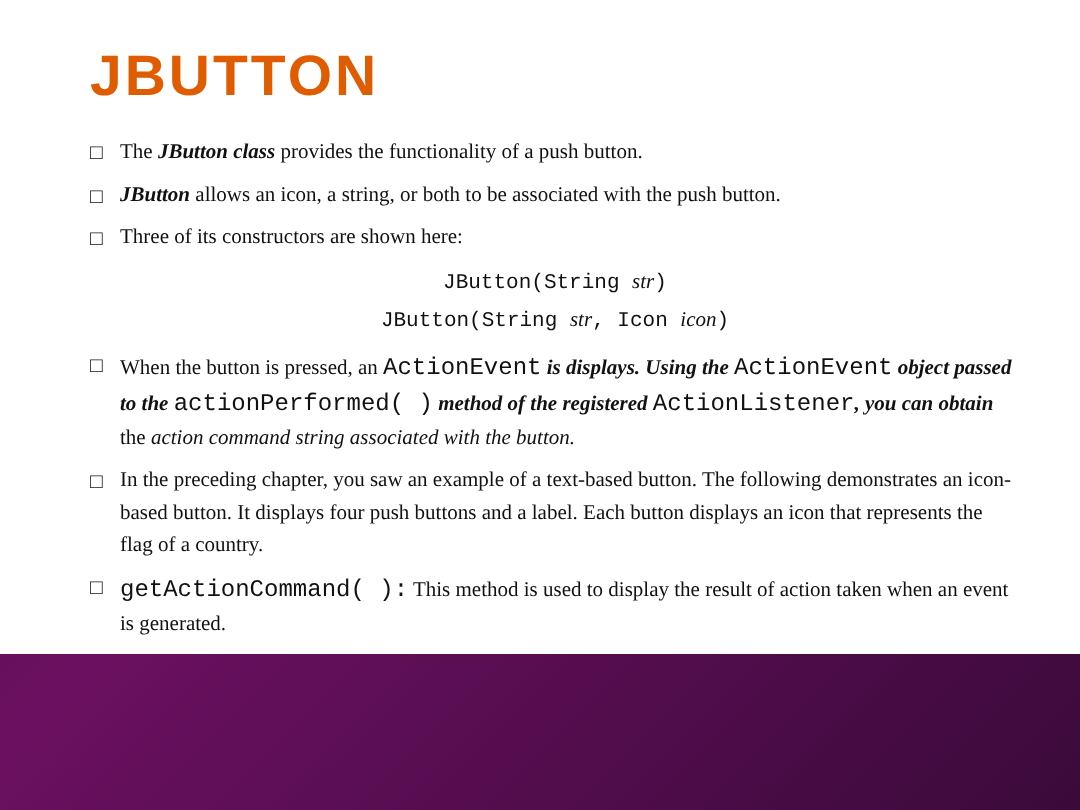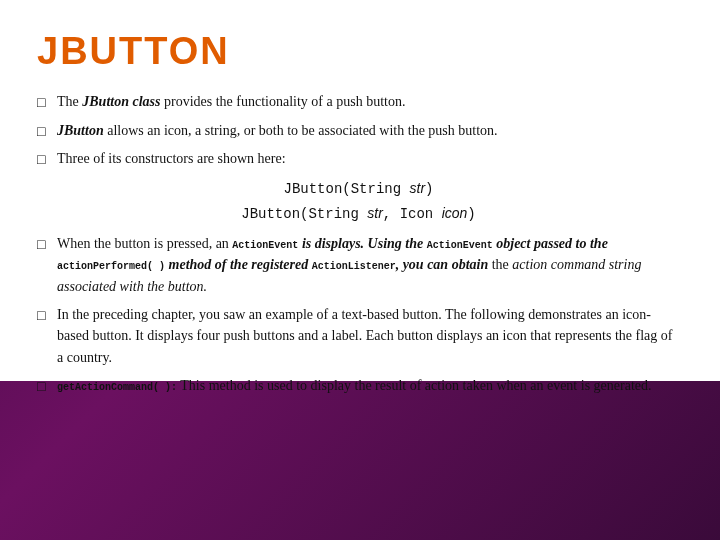--- a/index.html
+++ b/index.html
@@ -6,23 +6,23 @@
     body {
       width: 720px;
       height: 540px;
       background: linear-gradient(135deg, #4a0a4a 0%, #6b1060 40%, #3a0a3a 100%);
       font-family: 'Times New Roman', Times, serif;
       overflow: hidden;
       position: relative;
     }
     .slide {
       width: 720px;
-      height: 381px;
+      height: 436px;
       background: white;
-      padding: 30px 40px 20px 37px;
+      padding: 30px 40px 20px 60px;
       position: relative;
     }
     .title {
       font-family: Arial, sans-serif;
       font-size: 38px;
       font-weight: 900;
       color: #e05c00;
       letter-spacing: 2px;
       margin-bottom: 18px;
       text-transform: uppercase;
@@ -50,30 +50,30 @@
       margin: 6px 0 6px 0;
       font-size: 14px;
       line-height: 1.7;
     }
     .code-line {
       font-family: 'Courier New', Courier, monospace;
       font-size: 14px;
     }
     .italic-code {
       font-style: italic;
-      font-family: Liberation Sans, sans-serif;
+      font-family: Liberation Serif, serif;
     }
     .bold-text {
       font-weight: bold;
       font-style: italic;
     }
     .bold-mono {
-      font-weight: bold;
+      font-weight: normal;
       font-family: 'Courier New', Courier, monospace;
-      font-size: 10px;
+      font-size: 16px;
     }
     .italic-serif {
       font-style: italic;
     }
     .here-line {
       margin-bottom: 6px;
       font-size: 14px;
     }
   </style>
 </head>

